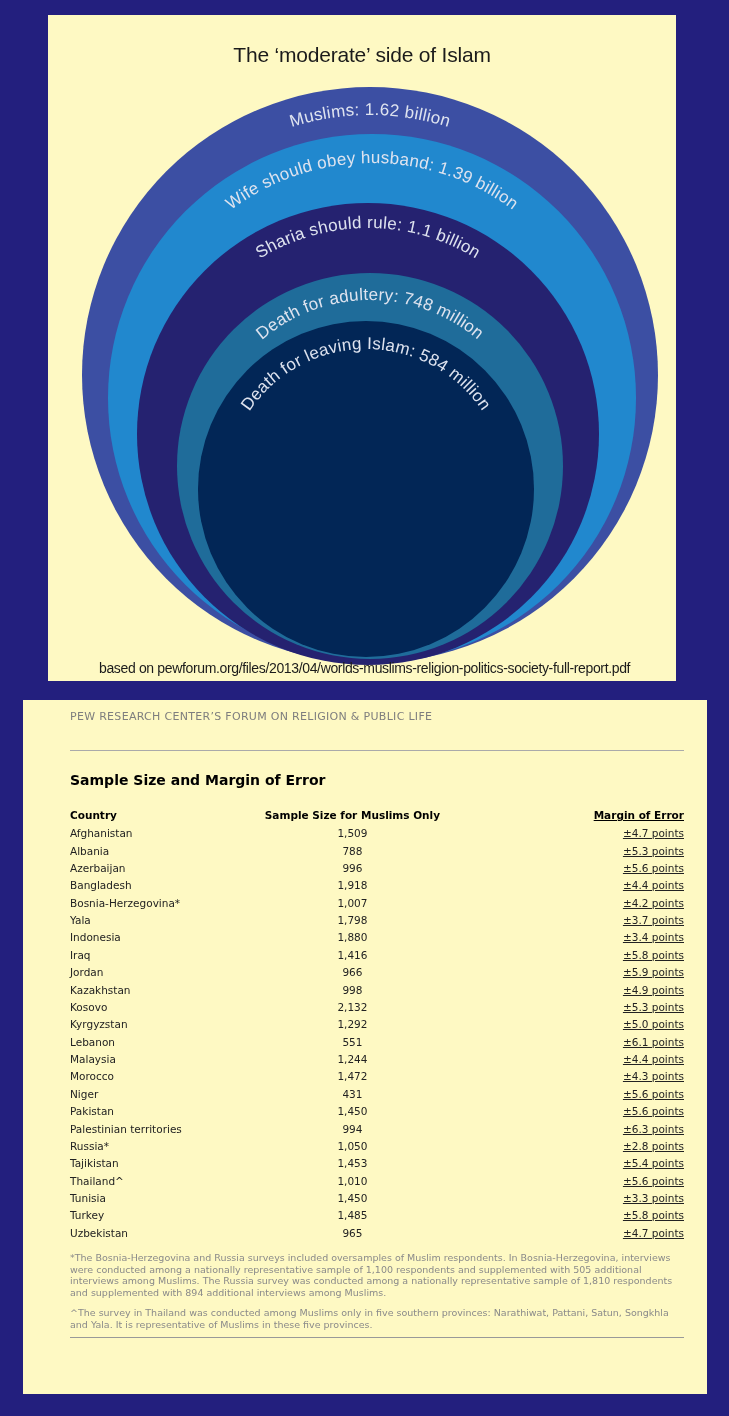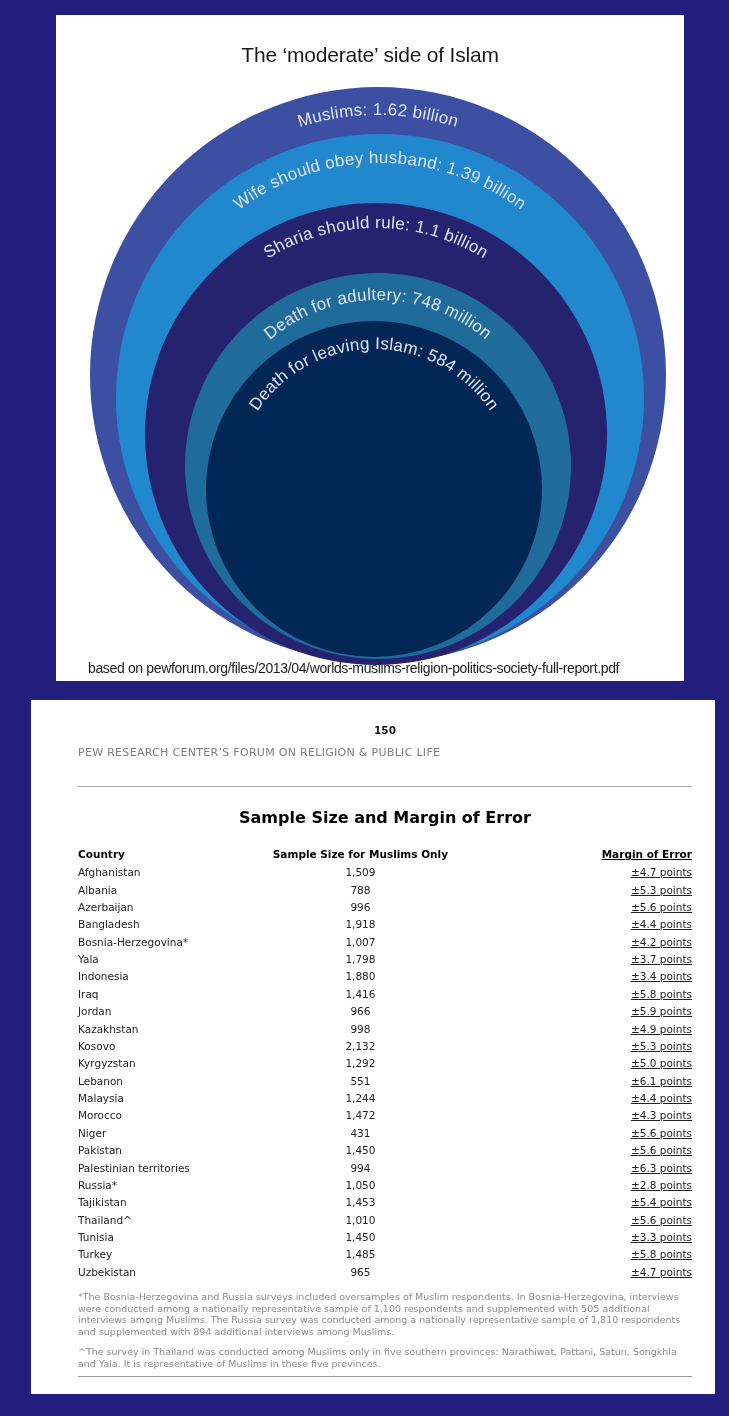--- a/index.html
+++ b/index.html
@@ -2,51 +2,51 @@
 <html><head>
 <meta charset="utf-8">
 <style>
   html,body{margin:0;padding:0;}
   body{
     width:729px;height:1416px;
     background:#231F7E;
     font-family:"Liberation Sans",sans-serif;
     position:relative;
   }
-  .card{position:absolute;background:#ffffff;margin-left:8px;}
+  .card{position:absolute;background:#fef9c3;}
   
   #infographic-card{left:48px;top:15px;width:628px;height:666px;}
   #infographic-title{
     position:absolute;top:28px;left:0;width:100%;
     margin:0;text-align:center;
     font-size:21px;font-weight:400;letter-spacing:-0.2px;
     color:#1b1b1b;
   }
   #circle-chart{position:absolute;left:0;top:0;}
   .ring-label{
     font-family:"Liberation Sans",sans-serif;
     font-size:17px;letter-spacing:0.3px;font-weight:400;
   }
   #infographic-caption{
-    position:absolute;left:4px;bottom:5px;margin:0;
+    position:absolute;left:23px;bottom:5px;margin:0;
     font-size:14px;letter-spacing:-0.35px;white-space:nowrap;
     color:#1b1b1b;
     padding-left:28px;
   }
   
   #report-card{
     left:23px;top:700px;width:684px;height:694px;
     box-sizing:border-box;padding:0 23px 0 47px;
     font-family:"DejaVu Sans",sans-serif;color:#1a1a1a;
   }
   #report-page-number{margin-top:24px;text-align:center;font-size:10.5px;font-weight:bold;color:#111;}
   #report-header{margin-top:10px;font-size:11px;letter-spacing:0.3px;color:#7e7e7e;}
   .rule{border:none;border-top:1px solid #aaa;margin:0;}
   #rule-top{margin-top:27px;}
-  #report-title{margin:21px 0 0 0;text-align:center;font-size:16px;font-weight:bold;color:#000;}
+  #report-title{margin:21px 0 0 0;font-size:14px;font-weight:bold;color:#000;}
   #sample-table{width:100%;border-collapse:collapse;margin-top:21px;}
   #sample-table th{font-size:10.5px;font-weight:bold;padding:0 0 4px 0;color:#000;}
   #sample-table td{font-size:10.5px;line-height:13px;padding:2.2px 0;color:#222;}
   .col-country{width:28%;text-align:left;}
   .col-sample{width:36%;text-align:center;}
   .col-margin{width:36%;text-align:right;text-decoration:underline;}
   .footnote{
     margin:10px 0 0 0;font-size:9.5px;line-height:11.5px;color:#8a8a8a;
   }
   #footnote-2{margin-top:9px;}
@@ -87,21 +87,20 @@
     </text>
     <text class="ring-label" fill="#DEE3EF">
       <textPath href="#arc-4" startOffset="50%" text-anchor="middle">Death for leaving Islam: 584 million</textPath>
     </text>
   </svg>
 
   <p id="infographic-caption">based on pewforum.org/files/2013/04/worlds-muslims-religion-politics-society-full-report.pdf</p>
 </section>
 
 <section class="card" id="report-card">
-  <div id="report-page-number">150</div>
   <div id="report-header">PEW RESEARCH CENTER’S FORUM ON RELIGION &amp; PUBLIC LIFE</div>
   <hr class="rule" id="rule-top">
   <h2 id="report-title">Sample Size and Margin of Error</h2>
 
   <table id="sample-table">
     <thead>
       <tr>
         <th class="col-country">Country</th>
         <th class="col-sample">Sample Size for Muslims Only</th>
         <th class="col-margin">Margin of Error</th>

